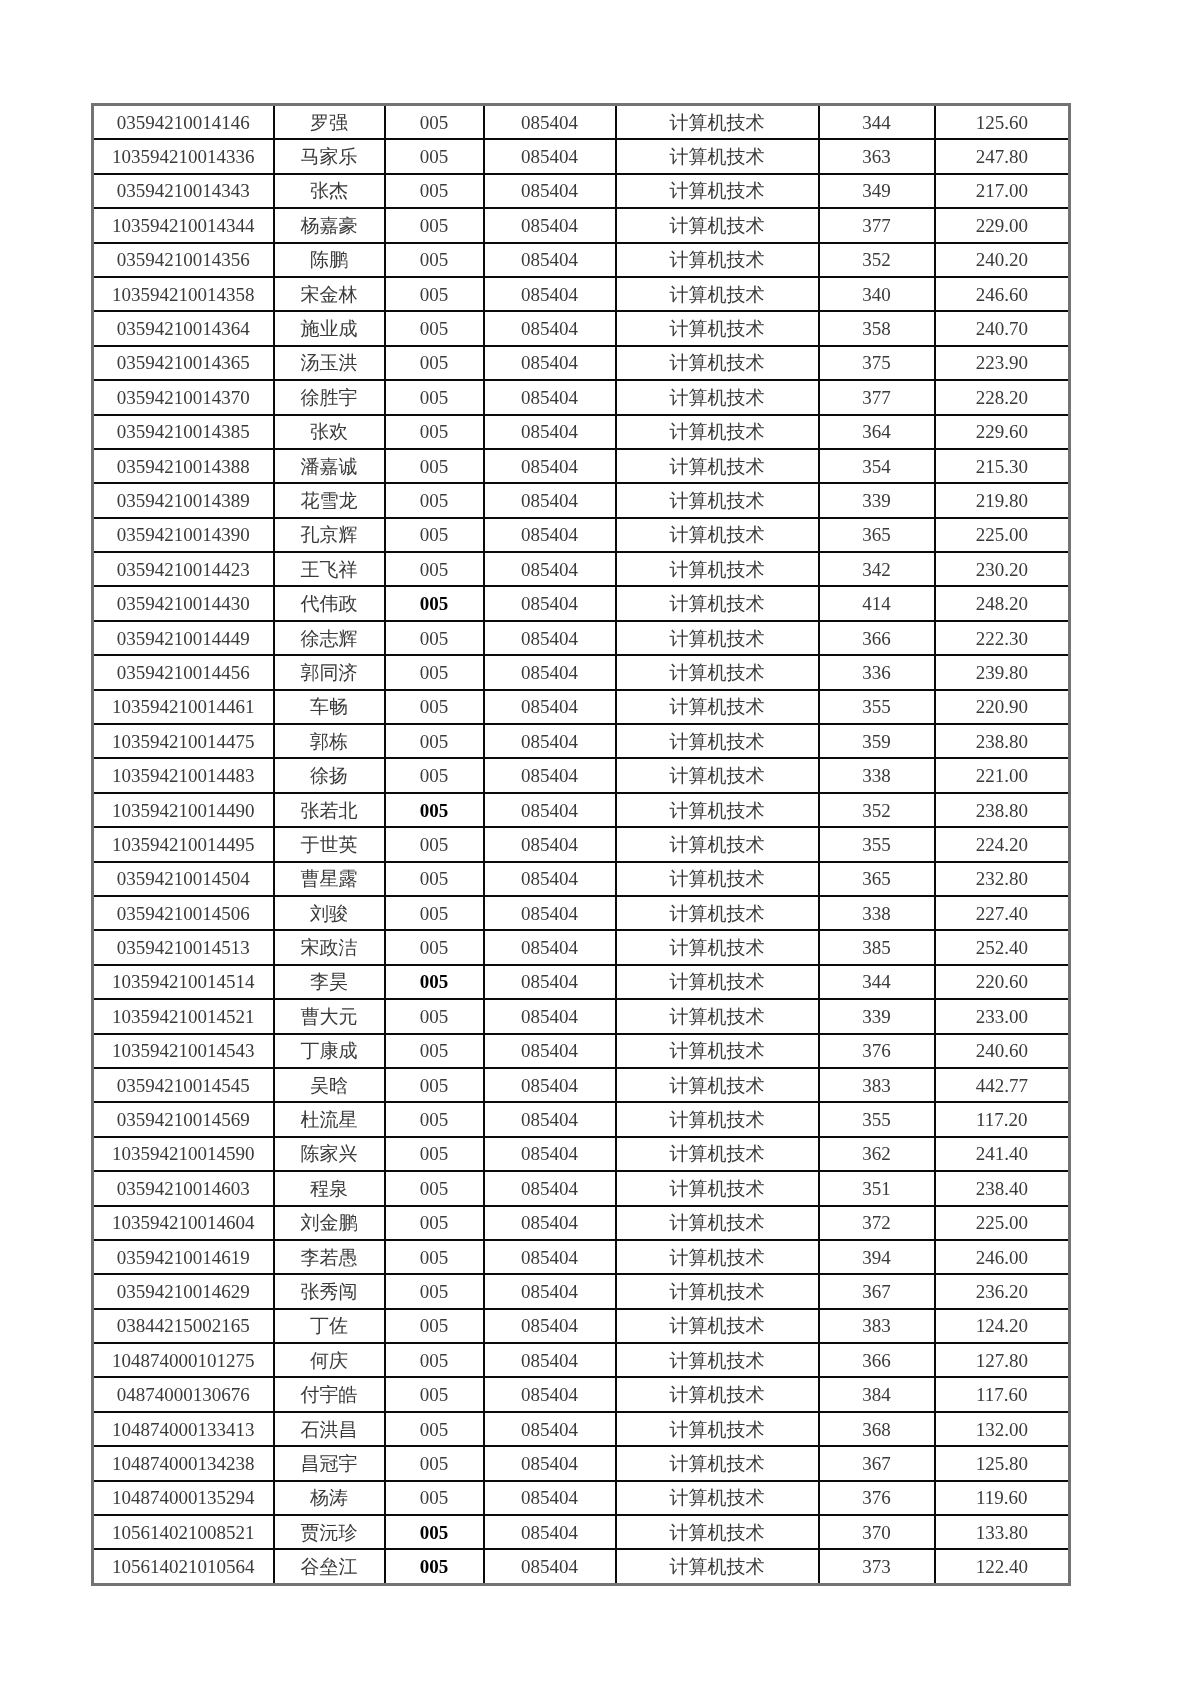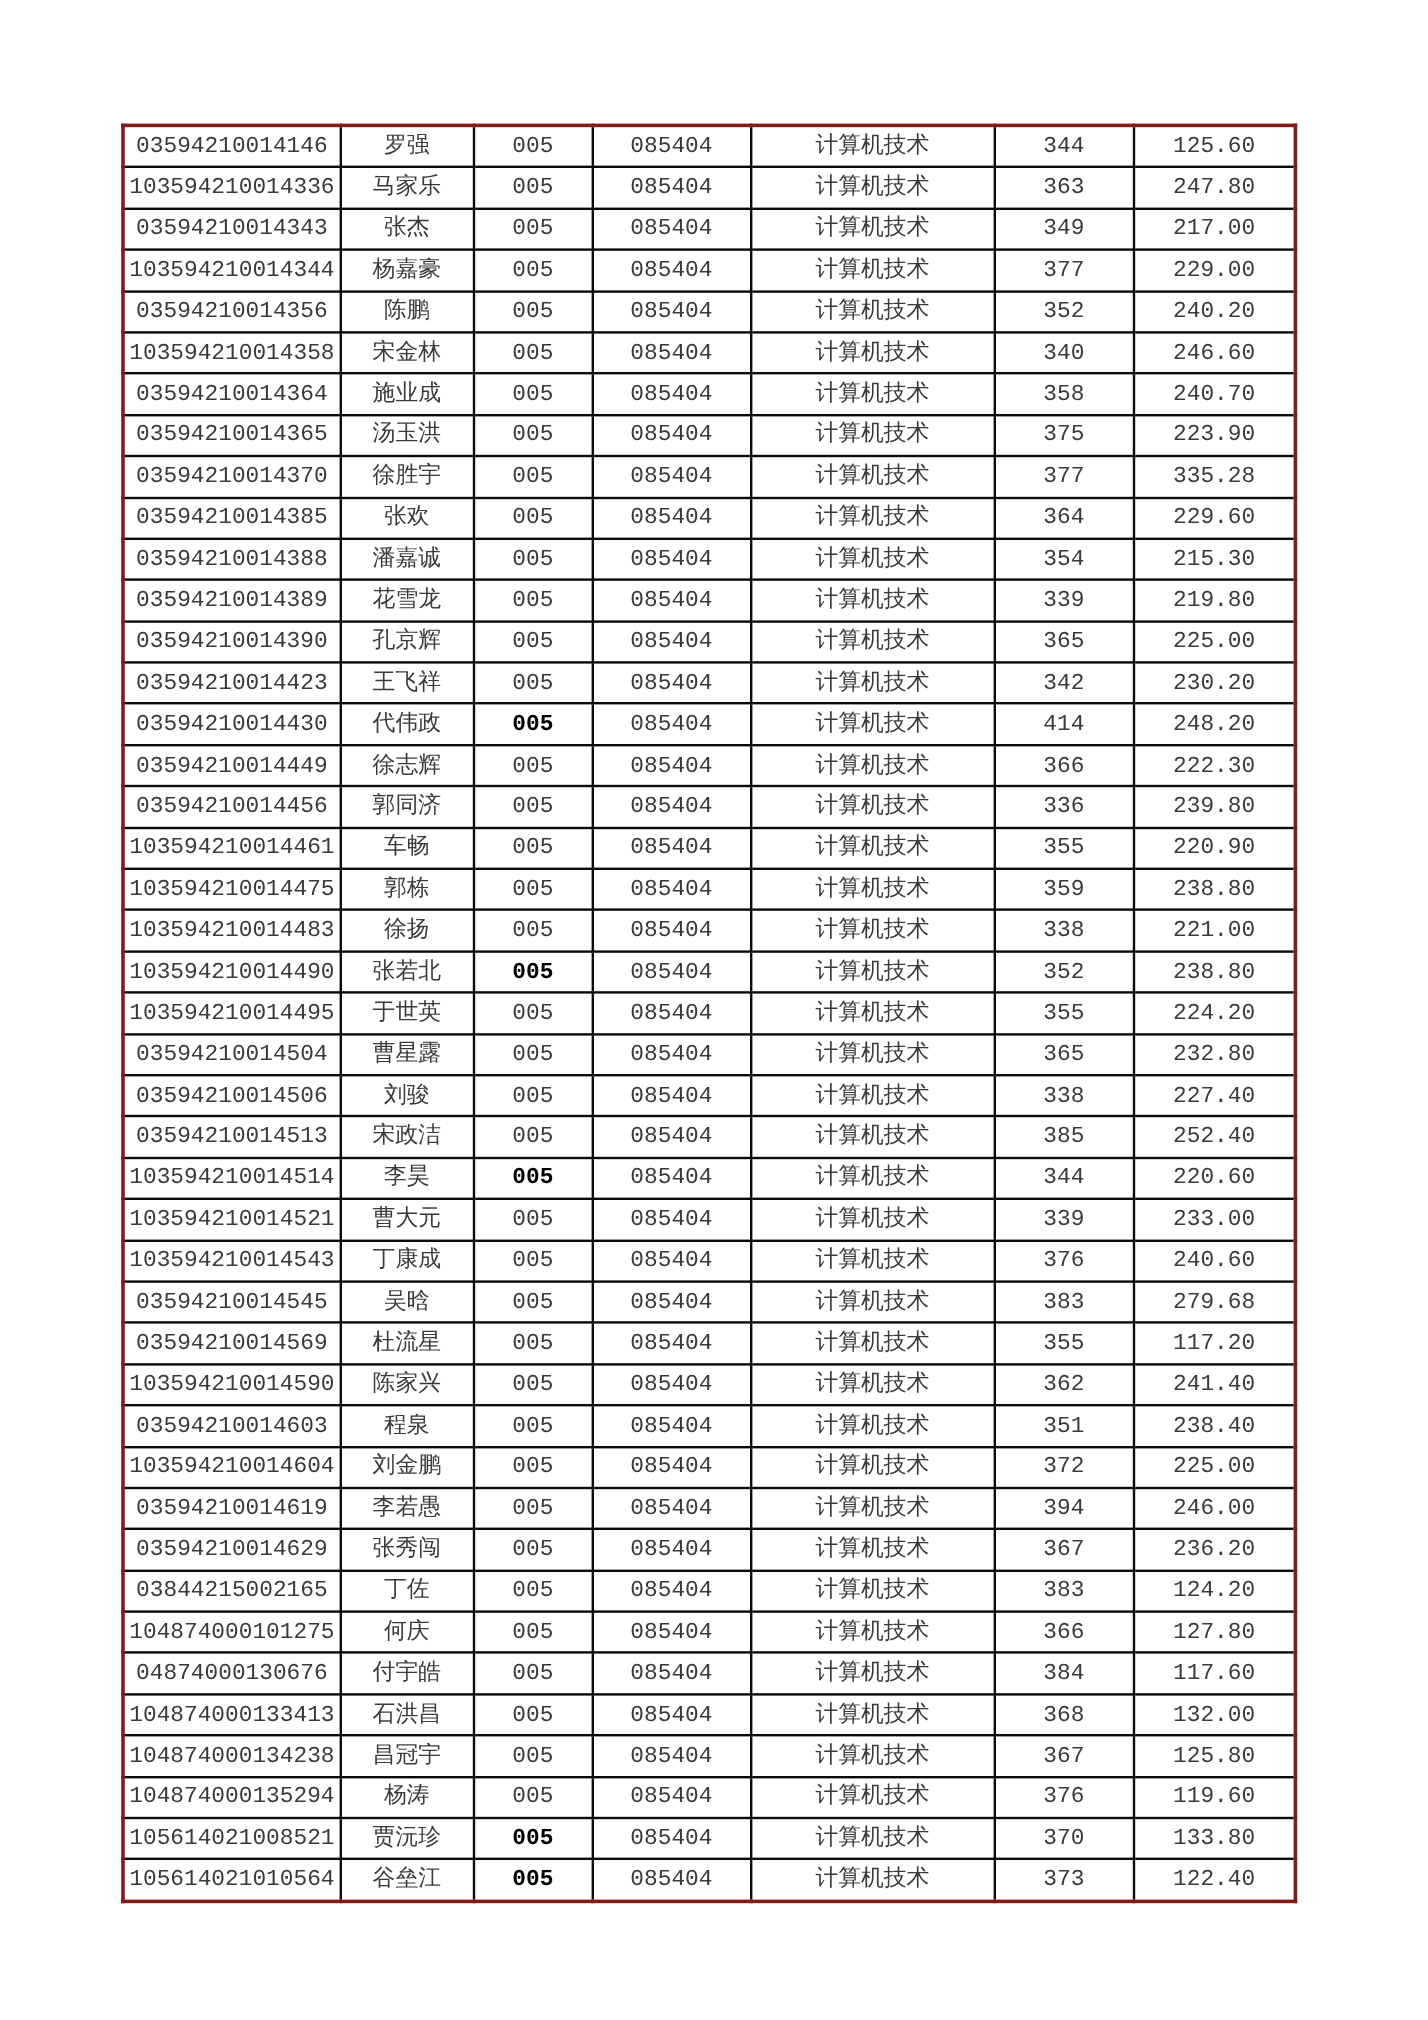--- a/index.html
+++ b/index.html
@@ -10,28 +10,27 @@
   .sheet {
     position: relative;
     width: 1190px;
     height: 1683px;
     background: #ffffff;
     overflow: hidden;
     font-family: "Liberation Serif", "DejaVu Serif", serif;
   }
   table.score-table {
     position: absolute;
-    left: 101px;
+    left: 91px;
     top: 103px;
     width: 977px;
     height: 1460px;
     border-collapse: collapse;
     table-layout: fixed;
-    border: 3px solid #7f1d1d;
-    font-family: Liberation Mono, monospace;
+    border: 3px solid #737373;
   }
   table.score-table td {
     border: 2px solid #0a0a0a;
     text-align: center;
     vertical-align: middle;
     font-size: 19px;
     line-height: 1;
     color: #3a3a3a;
     padding: 0;
     white-space: nowrap;
@@ -137,21 +136,21 @@
           <td>375</td>
           <td>223.90</td>
         </tr>
         <tr>
           <td>03594210014370</td>
           <td>徐胜宇</td>
           <td>005</td>
           <td>085404</td>
           <td>计算机技术</td>
           <td>377</td>
-          <td>335.28</td>
+          <td>228.20</td>
         </tr>
         <tr>
           <td>03594210014385</td>
           <td>张欢</td>
           <td>005</td>
           <td>085404</td>
           <td>计算机技术</td>
           <td>364</td>
           <td>229.60</td>
         </tr>
@@ -317,21 +316,21 @@
           <td>376</td>
           <td>240.60</td>
         </tr>
         <tr>
           <td>03594210014545</td>
           <td>吴晗</td>
           <td>005</td>
           <td>085404</td>
           <td>计算机技术</td>
           <td>383</td>
-          <td>279.68</td>
+          <td>442.77</td>
         </tr>
         <tr>
           <td>03594210014569</td>
           <td>杜流星</td>
           <td>005</td>
           <td>085404</td>
           <td>计算机技术</td>
           <td>355</td>
           <td>117.20</td>
         </tr>

